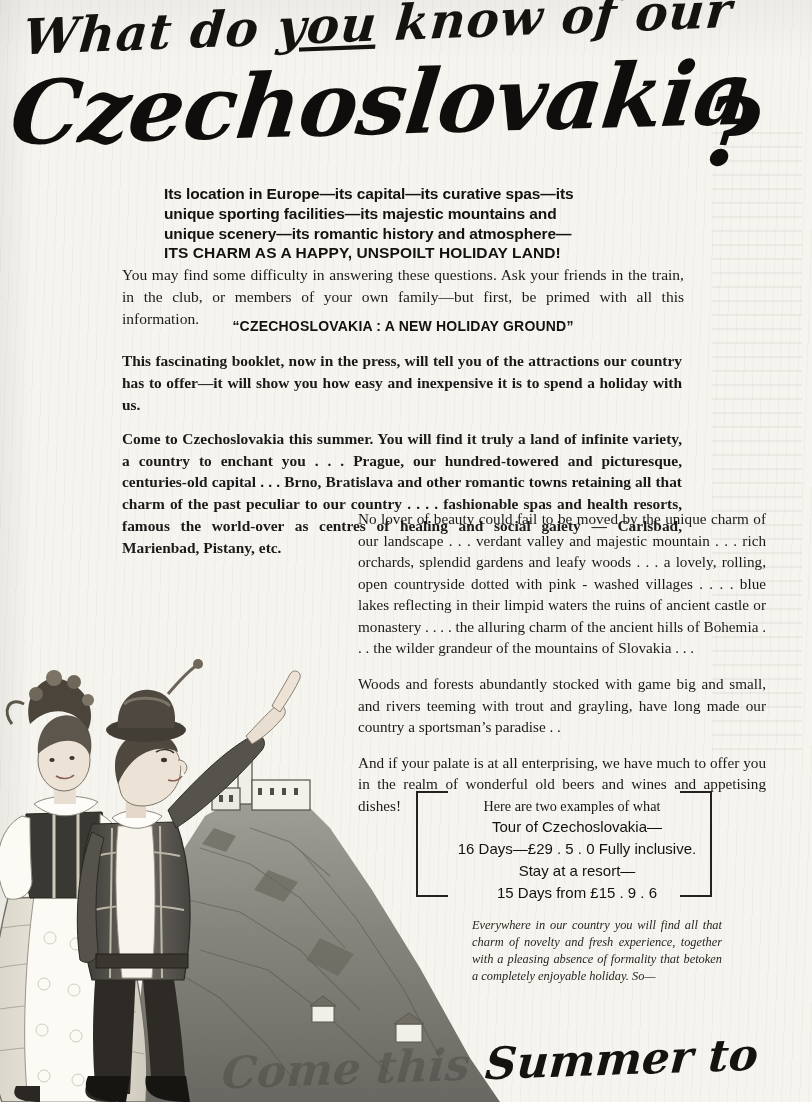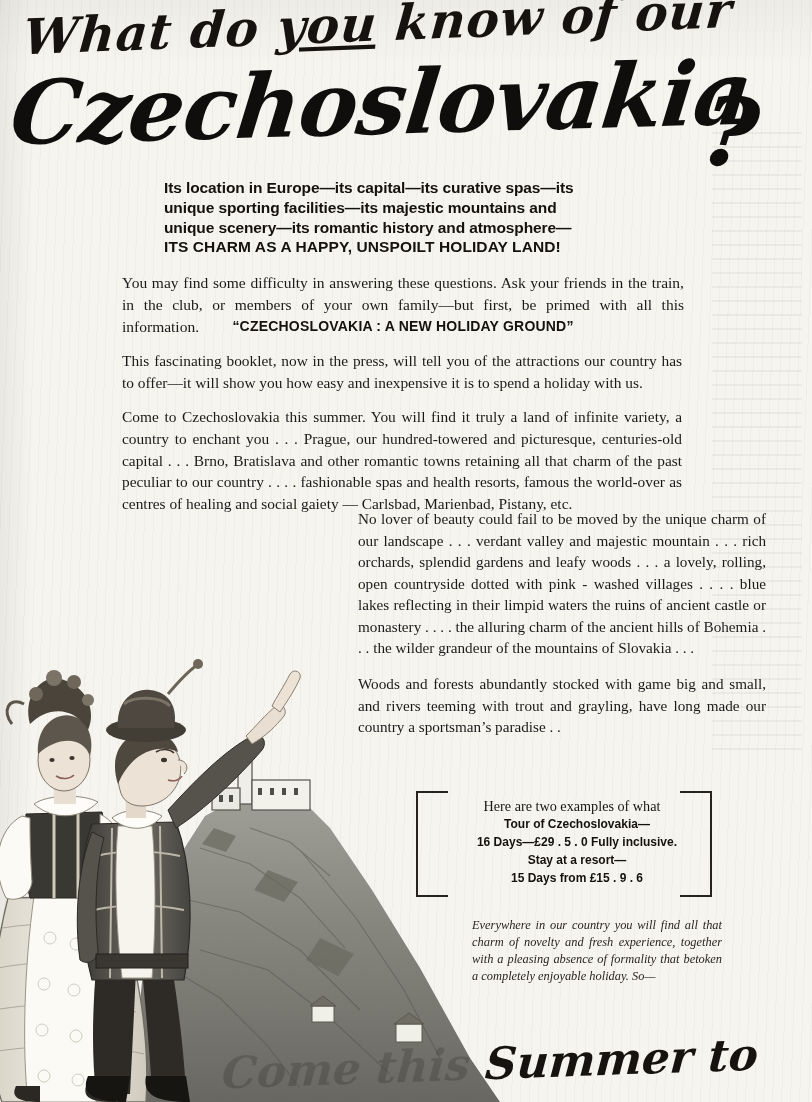--- a/index.html
+++ b/index.html
@@ -89,21 +89,21 @@
     font-weight: 700;
     font-size: 96px;
     color: #100e0c;
     transform: rotate(6deg);
   }
 
   
   .subhead {
     position: absolute;
     left: 164px;
-    top: 178px;
+    top: 184px;
     width: 496px;
     font-family: "Liberation Sans", sans-serif;
     font-weight: 700;
     font-size: 15.5px;
     line-height: 1.28;
     color: #14110e;
     letter-spacing: -0.1px;
   }
   .subhead .last {
     display: block;
@@ -112,21 +112,20 @@
 
   
   .intro {
     position: absolute;
     left: 122px;
     top: 264px;
     width: 562px;
     font-size: 15.5px;
     line-height: 1.42;
     text-align: justify;
-    margin-top: 8px;
   }
 
   
   .booklet-title {
     position: absolute;
     left: 122px;
     top: 318px;
     width: 562px;
     text-align: center;
     font-family: "Liberation Sans", sans-serif;
@@ -139,21 +138,21 @@
   
   .body-full {
     position: absolute;
     left: 122px;
     top: 350px;
     width: 560px;
     font-size: 15.4px;
     line-height: 1.42;
     text-align: justify;
   }
-  .body-full p { margin: 0 0 12px 0; }
+  .body-full p { margin: 0 0 12px 0; font-weight: bold; }
 
   
   .body-right {
     position: absolute;
     left: 358px;
     top: 508px;
     width: 408px;
     font-size: 15.2px;
     line-height: 1.42;
     text-align: justify;
@@ -184,22 +183,22 @@
     left: 26px; right: 10px; top: 6px;
     text-align: center;
   }
   .price-lead {
     font-size: 14.2px;
     line-height: 1.3;
     color: #191613;
   }
   .price-strong {
     font-family: "Liberation Sans", sans-serif;
-    font-weight: 700;
-    font-size: 12px;
+    font-weight: 400;
+    font-size: 15px;
     line-height: 1.33;
     color: #14110e;
     margin-top: 2px;
     margin-left: 10px;
   }
 
   
   .footnote {
     position: absolute;
     left: 472px;
@@ -263,20 +262,21 @@
   <div class="booklet-title">“CZECHOSLOVAKIA : A NEW HOLIDAY GROUND”</div>
 
   <div class="body-full">
     <p>This fascinating booklet, now in the press, will tell you of the attractions our country has to offer—it will show you how easy and inexpensive it is to spend a holiday with us.</p>
     <p>Come to Czechoslovakia this summer.  You will find it truly a land of infinite variety, a country to enchant you . . . Prague, our hundred-towered and picturesque, centuries-old capital . . . Brno, Bratislava and other romantic towns retaining all that charm of the past peculiar to our country . . . . fashionable spas and health resorts, famous the world-over as centres of healing and social gaiety — Carlsbad, Marienbad, Pistany, etc.</p>
   </div>
 
   <div class="body-right">
     <p>No lover of beauty could fail to be moved by the unique charm of our landscape . . . verdant valley and majestic mountain . . . rich orchards, splendid gardens and leafy woods . . . a lovely, rolling, open countryside dotted with pink - washed villages . . . . blue lakes reflecting in their limpid waters the ruins of ancient castle or monastery . . . . the alluring charm of the ancient hills of Bohemia . . . the wilder grandeur of the mountains of Slovakia . . .</p>
     <p>Woods and forests abundantly stocked with game big and small, and rivers teeming with trout and grayling, have long made our country a sportsman’s paradise . .</p>
+    <p>And if your palate is at all enterprising, we have much to offer you in the realm of wonderful old beers and wines and appetising dishes!</p>
   </div>
 
   <div class="price-box">
     <div class="corner c-tl"></div>
     <div class="corner c-tr"></div>
     <div class="corner c-bl"></div>
     <div class="corner c-br"></div>
     <div class="edge-l"></div>
     <div class="edge-r"></div>
     <div class="price-inner">

